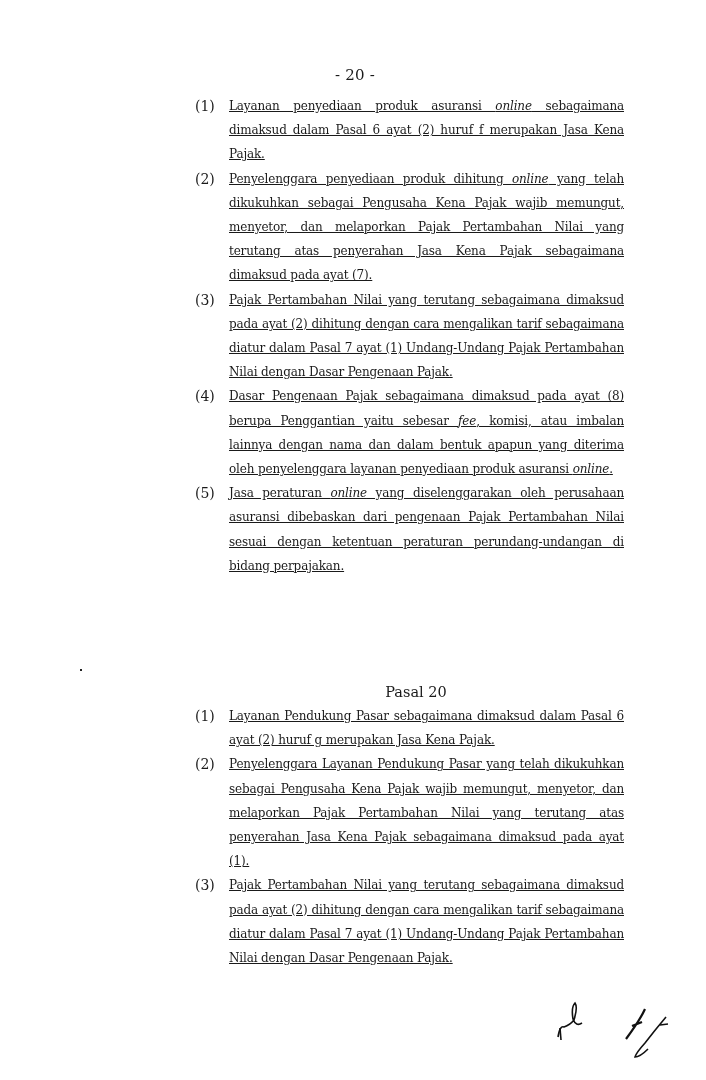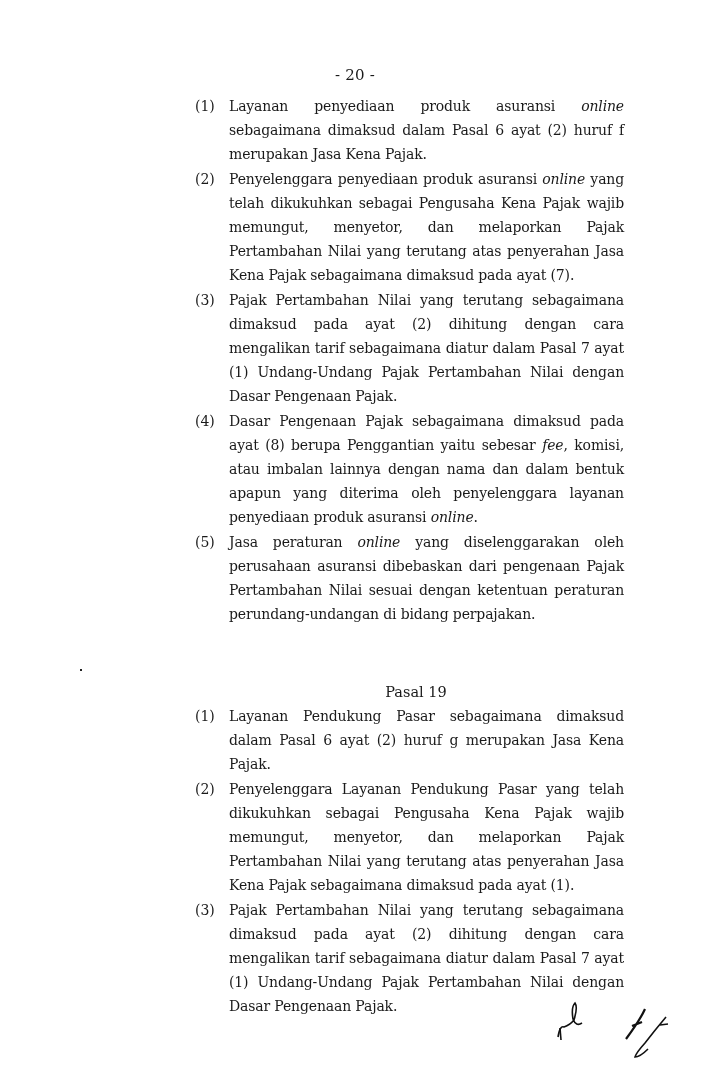--- a/index.html
+++ b/index.html
@@ -19,59 +19,59 @@
     .section-title {
       text-align: center; font-size: 14.5px; height: 24px; line-height: 24px;
       padding-left: 16px;
     }
     .item { display: flex; }
     .item-num {
       width: 37px; flex: 0 0 37px; font-size: 14px; line-height: 24.2px;
       padding-left: 3px; box-sizing: border-box;
     }
     .item-text {
-      flex: 1; font-size: 14px; line-height: 24.2px;
-      text-align: justify; letter-spacing: -0.15px; word-spacing: 0px;
+      flex: 1; font-size: 12px; line-height: 24.2px;
+      text-align: justify; letter-spacing: -0.15px; word-spacing: 0px; text-decoration: underline;
     }
     .item-text em { font-style: italic; }
     .dot {
       position: absolute; left: 80px; top: 669px; width: 2px; height: 2px; background: #222;
     }
     .signature { position: absolute; left: 540px; top: 995px; width: 140px; height: 70px; }
   </style>
 </head>
 <body>
 
 <div class="page-number">- 20 -</div>
 
 <div class="section" id="sec0" style="top:94px;">
 <div class="item">
       <div class="item-num">(1)</div>
       <div class="item-text"><span>Layanan penyediaan produk asuransi </span><em>online</em><span> sebagaimana dimaksud dalam Pasal 6 ayat (2) huruf f merupakan Jasa Kena Pajak.</span></div>
     </div>
     <div class="item">
       <div class="item-num">(2)</div>
-      <div class="item-text"><span>Penyelenggara penyediaan produk asuransi </span><em>online</em><span> yang telah dikukuhkan sebagai Pengusaha Kena Pajak wajib memungut, menyetor, dan melaporkan Pajak Pertambahan Nilai yang terutang atas penyerahan Jasa Kena Pajak sebagaimana dimaksud pada ayat (7).</span></div>
+      <div class="item-text"><span>Penyelenggara penyediaan produk dihitung </span><em>online</em><span> yang telah dikukuhkan sebagai Pengusaha Kena Pajak wajib memungut, menyetor, dan melaporkan Pajak Pertambahan Nilai yang terutang atas penyerahan Jasa Kena Pajak sebagaimana dimaksud pada ayat (7).</span></div>
     </div>
     <div class="item">
       <div class="item-num">(3)</div>
       <div class="item-text"><span>Pajak Pertambahan Nilai yang terutang sebagaimana dimaksud pada ayat (2) dihitung dengan cara mengalikan tarif sebagaimana diatur dalam Pasal 7 ayat (1) Undang-Undang Pajak Pertambahan Nilai dengan Dasar Pengenaan Pajak.</span></div>
     </div>
     <div class="item">
       <div class="item-num">(4)</div>
       <div class="item-text"><span>Dasar Pengenaan Pajak sebagaimana dimaksud pada ayat (8) berupa Penggantian yaitu sebesar </span><em>fee</em><span>, komisi, atau imbalan lainnya dengan nama dan dalam bentuk apapun yang diterima oleh penyelenggara layanan penyediaan produk asuransi </span><em>online</em><span>.</span></div>
     </div>
     <div class="item">
       <div class="item-num">(5)</div>
       <div class="item-text"><span>Jasa peraturan </span><em>online</em><span> yang diselenggarakan oleh perusahaan asuransi dibebaskan dari pengenaan Pajak Pertambahan Nilai sesuai dengan ketentuan peraturan perundang-undangan di bidang perpajakan.</span></div>
     </div>
   </div>
 
 <div class="section" id="sec1" style="top:680px;">
-  <div class="section-title">Pasal 19</div>
+  <div class="section-title">Pasal 20</div>
 <div class="item">
       <div class="item-num">(1)</div>
       <div class="item-text"><span>Layanan Pendukung Pasar sebagaimana dimaksud dalam Pasal 6 ayat (2) huruf g merupakan Jasa Kena Pajak.</span></div>
     </div>
     <div class="item">
       <div class="item-num">(2)</div>
       <div class="item-text"><span>Penyelenggara Layanan Pendukung Pasar yang telah dikukuhkan sebagai Pengusaha Kena Pajak wajib memungut, menyetor, dan melaporkan Pajak Pertambahan Nilai yang terutang atas penyerahan Jasa Kena Pajak sebagaimana dimaksud pada ayat (1).</span></div>
     </div>
     <div class="item">
       <div class="item-num">(3)</div>

